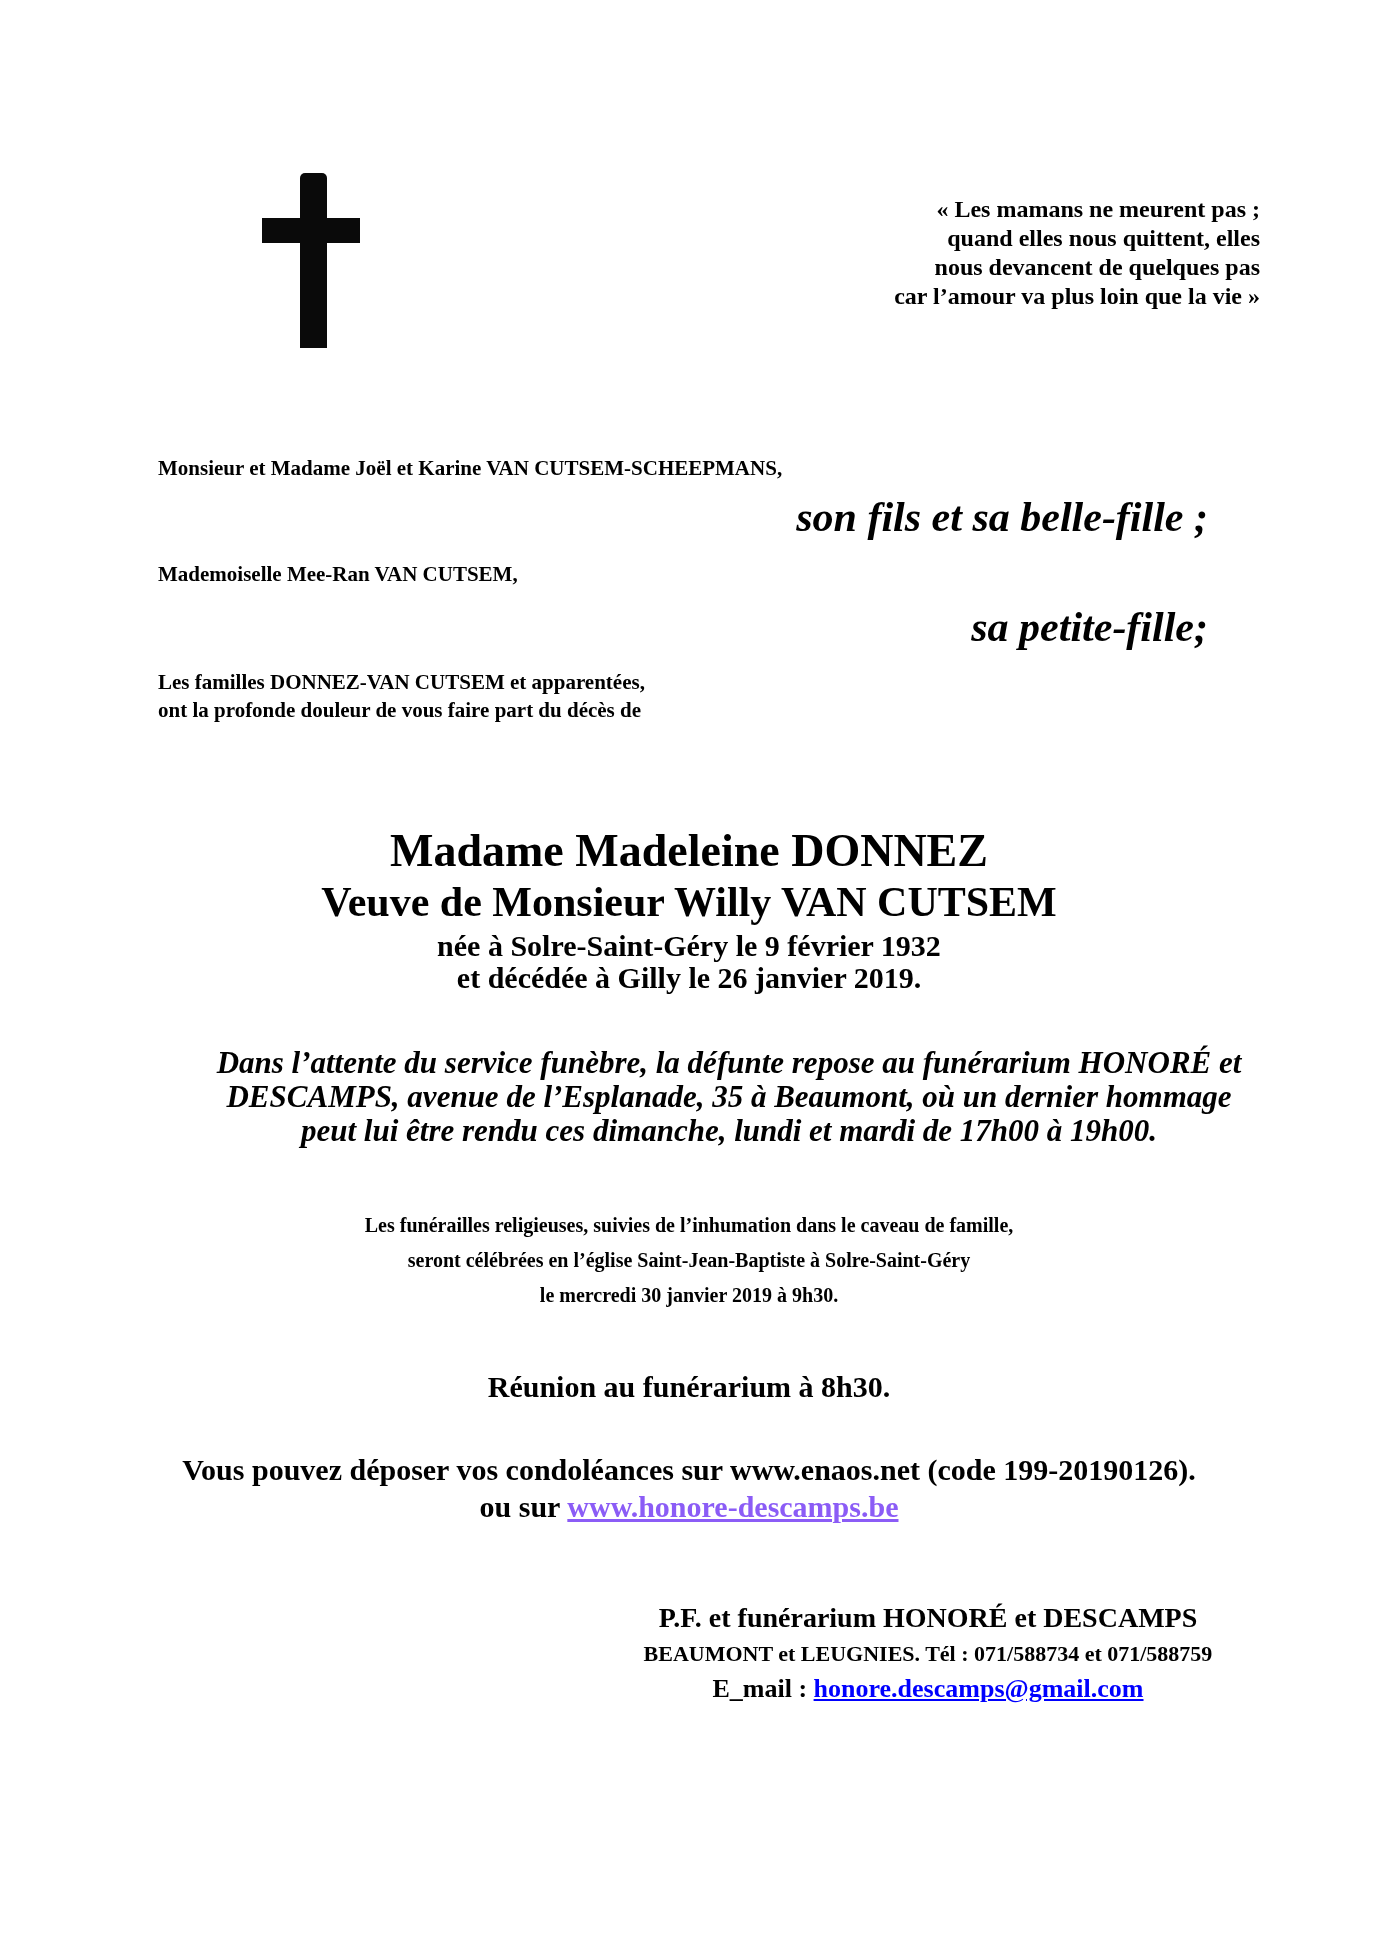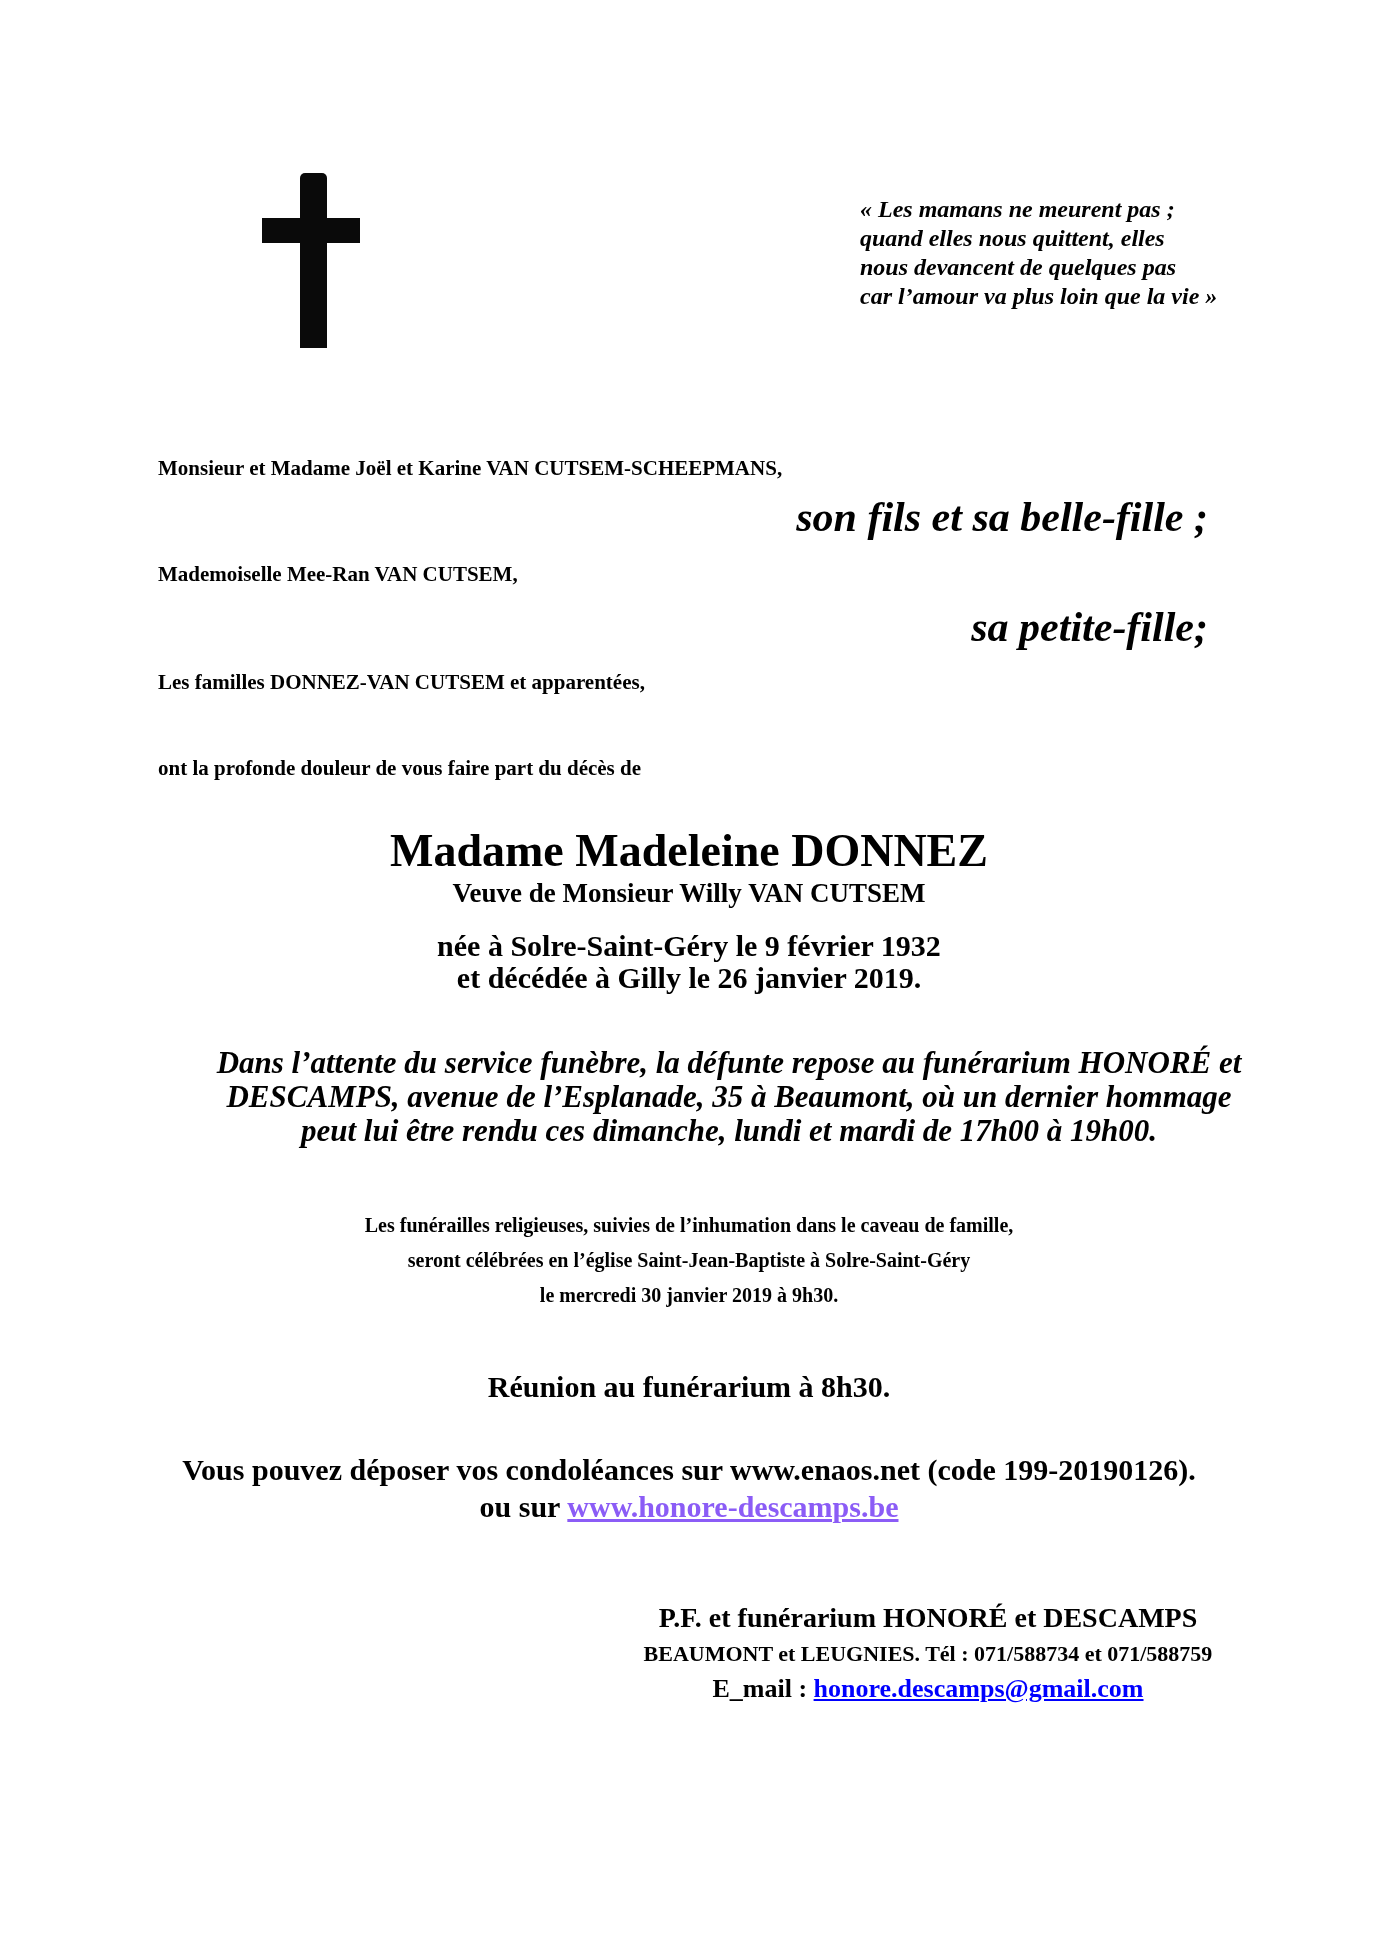--- a/index.html
+++ b/index.html
@@ -49,38 +49,37 @@
     width: 98px;
     height: 25px;
     background: #0a0a0a;
   }
   
   .quote {
     position: absolute;
     left: 860px;
     top: 195px;
     width: 400px;
-    text-align: left;
+    text-align: right;
     font-size: 24px;
-    font-style: italic;
     line-height: 29px;
   }
   
   .announcer {
     left: 158px;
     font-size: 21px;
   }
   .relation {
     right: 170px;
     font-size: 42px;
     font-style: italic;
     text-align: right;
   }
   .deceased-name  { font-size: 46px; }
-  .widow-line     { font-size: 27px; }
+  .widow-line     { font-size: 42px; }
   .dates-line     { font-size: 30px; }
   .viewing-para {
     font-size: 31px;
     font-style: italic;
     line-height: 34px;
     padding-left: 40px;
   }
   .funeral-para {
     font-size: 20px;
     line-height: 35px;
@@ -120,21 +119,21 @@
     <div>car l’amour va plus loin que la vie »</div>
   </div>
 
   <div class="abs nowrap announcer" style="top:456px">Monsieur et Madame Joël et Karine VAN CUTSEM-SCHEEPMANS,</div>
   <div class="abs nowrap relation" style="top:493px">son fils et sa belle-fille ;</div>
 
   <div class="abs nowrap announcer" style="top:562px">Mademoiselle Mee-Ran VAN CUTSEM,</div>
   <div class="abs nowrap relation" style="top:603px">sa petite-fille;</div>
 
   <div class="abs nowrap announcer" style="top:670px">Les familles DONNEZ-VAN CUTSEM et apparentées,</div>
-  <div class="abs nowrap announcer" style="top:756px">ont la profonde douleur de vous faire part du décès de</div>
+  <div class="abs nowrap announcer" style="top:698px">ont la profonde douleur de vous faire part du décès de</div>
 
   <div class="abs centered nowrap deceased-name" style="top:824px">Madame Madeleine DONNEZ</div>
   <div class="abs centered nowrap widow-line" style="top:878px">Veuve de Monsieur Willy VAN CUTSEM</div>
   <div class="abs centered nowrap dates-line" style="top:929px">née à Solre-Saint-Géry le 9 février 1932</div>
   <div class="abs centered nowrap dates-line" style="top:961px">et décédée à Gilly le 26 janvier 2019.</div>
 
   <div class="abs centered viewing-para" style="top:1046px">
     <div class="nowrap">Dans l’attente du service funèbre, la défunte repose au funérarium HONORÉ et</div>
     <div class="nowrap">DESCAMPS, avenue de l’Esplanade, 35  à Beaumont, où un dernier hommage</div>
     <div class="nowrap">peut lui être rendu ces dimanche, lundi et mardi de 17h00 à 19h00.</div>

